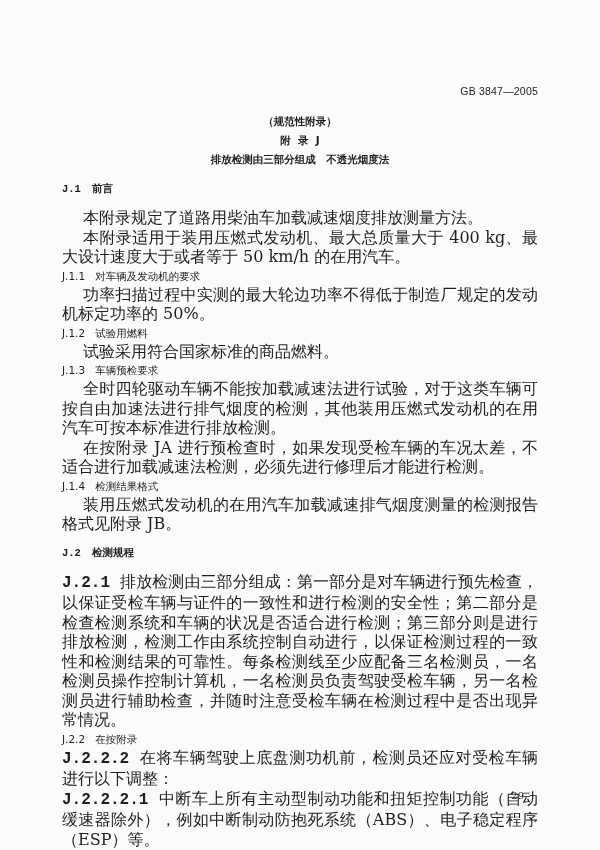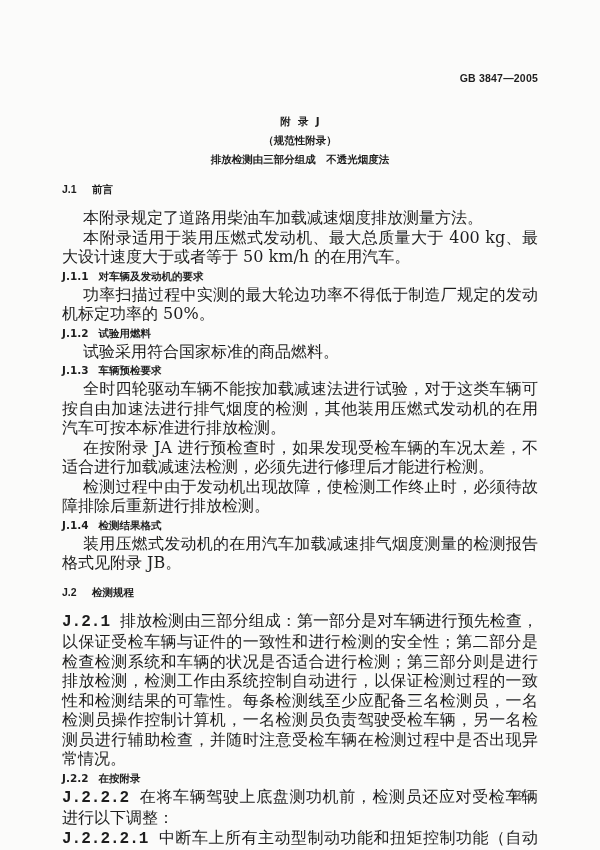--- a/index.html
+++ b/index.html
@@ -4,48 +4,48 @@
 <style>
   html, body { margin: 0; padding: 0; }
   body {
     width: 600px; height: 850px; overflow: hidden;
     background: #fbfbfa;
     font-family: "DejaVu Serif", "Liberation Serif", serif;
     color: #1e1e1e;
     position: relative;
   }
   .std-code {
-    position: absolute; top: 72px; right: 62px;
+    position: absolute; top: 85px; right: 62px;
     font-family: "Liberation Sans", "DejaVu Sans", sans-serif;
-    font-size: 10.5px; font-weight: bold; letter-spacing: 0.2px;
+    font-size: 10.5px; font-weight: normal; letter-spacing: 0.2px;
   }
   .heads { position: absolute; top: 112px; left: 0; width: 600px; text-align: center;
     font-family: "DejaVu Sans", "Liberation Sans", sans-serif; font-weight: bold; }
   .heads div { font-size: 10.5px; line-height: 19px; }
   .content { position: absolute; top: 178px; left: 62px; width: 476px; }
-  .h1 { font-family: Liberation Sans, sans-serif; font-weight: bold;
+  .h1 { font-family: Liberation Mono, monospace; font-weight: bold;
         font-size: 10.5px; height: 22px; line-height: 22px; }
   .h1 .num { display: inline-block; width: 30px; }
-  .h2 { font-family: "DejaVu Sans", "Liberation Sans", sans-serif; font-weight: bold;
+  .h2 { font-family: "DejaVu Sans", "Liberation Sans", sans-serif; font-weight: normal;
         font-size: 10.5px; line-height: 18px; }
   .h2 .num { margin-right: 10px; }
   .p { font-size: 16px; line-height: 19.5px; text-indent: 21px; text-align: justify; }
   .p.noind { text-indent: 0; }
   .numtag { font-family: Liberation Mono, monospace; font-weight: bold; margin-right: 10px; }
   .gap-s { height: 8px; }
   .page-num { position: absolute; top: 790px; right: 76px; font-size: 10px; }
 </style>
 </head>
 <body>
 
 <div class="std-code">GB 3847—2005</div>
 
 <div class="heads">
+  <div>（规范性附录）</div>
   <div style="white-space:pre">附  录  J</div>
-  <div>（规范性附录）</div>
   <div style="white-space:pre">排放检测由三部分组成　不透光烟度法</div>
 </div>
 
 <div class="content">
 
   <div class="h1">
     <span class="num">J.1</span><span>前言</span>
   </div>
   <div class="gap-s"></div>
   <div class="p">本附录规定了道路用柴油车加载减速烟度排放测量方法。</div>
@@ -59,21 +59,20 @@
   <div class="h2">
     <span class="num">J.1.2</span><span>试验用燃料</span>
   </div>
   <div class="p">试验采用符合国家标准的商品燃料。</div>
 
   <div class="h2">
     <span class="num">J.1.3</span><span>车辆预检要求</span>
   </div>
   <div class="p">全时四轮驱动车辆不能按加载减速法进行试验，对于这类车辆可按自由加速法进行排气烟度的检测，其他装用压燃式发动机的在用汽车可按本标准进行排放检测。</div>
   <div class="p">在按附录 JA 进行预检查时，如果发现受检车辆的车况太差，不适合进行加载减速法检测，必须先进行修理后才能进行检测。</div>
-  <div class="p">检测过程中由于发动机出现故障，使检测工作终止时，必须待故障排除后重新进行排放检测。</div>
 
   <div class="h2">
     <span class="num">J.1.4</span><span>检测结果格式</span>
   </div>
   <div class="p">装用压燃式发动机的在用汽车加载减速排气烟度测量的检测报告格式见附录 JB。</div>
 
   <div class="gap-s"></div>
   <div class="h1">
     <span class="num">J.2</span><span>检测规程</span>
   </div>

